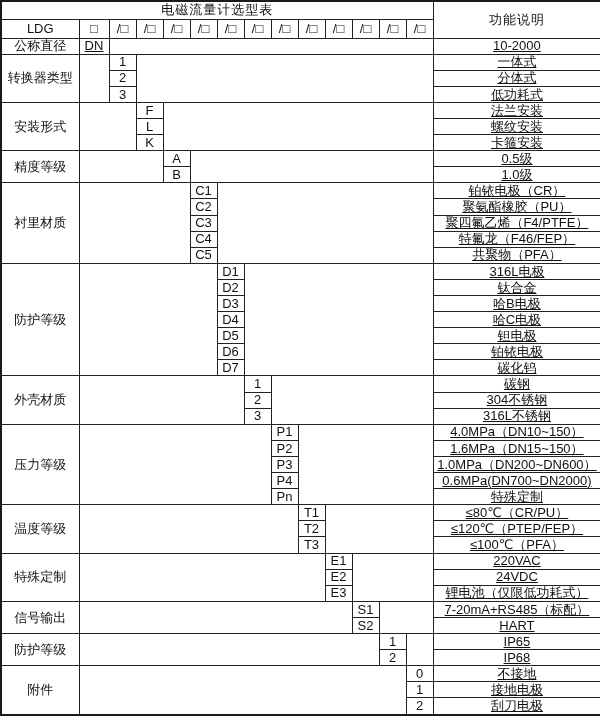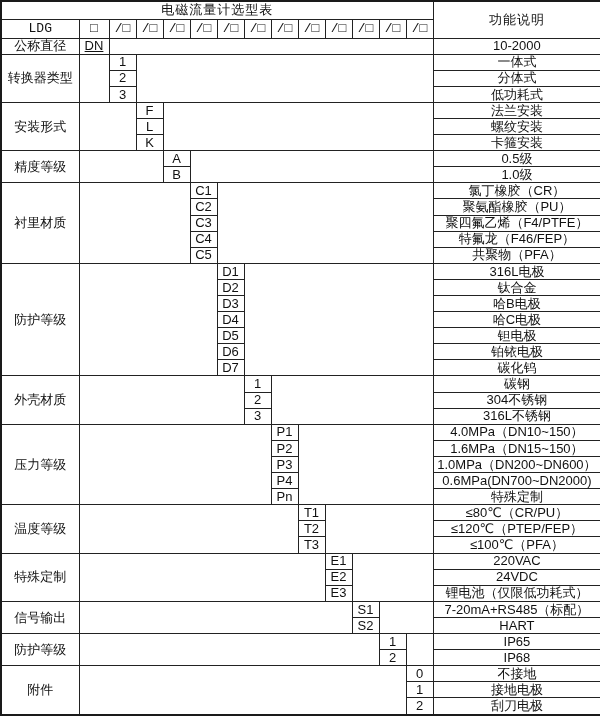--- a/index.html
+++ b/index.html
@@ -15,25 +15,25 @@
     font-size:13px;line-height:1.05;
     white-space:nowrap;overflow:hidden;
   }
   td.title-cell{font-size:15px;letter-spacing:1px;}
   td.desc-header{font-size:14px;letter-spacing:1px;}
   td.label-cell{font-size:14px;}
   td.model-prefix{text-align:left;padding-left:9px;font-size:13px;}
   td.model-box{font-size:13px;}
   td.code-cell{font-size:12.5px;}
   td.code-left{text-align:left;padding-left:2px;text-decoration:underline;}
-  td.desc-cell{font-size:13px;}
+  td.desc-cell{font-size:13px;text-decoration:underline;}
   td.desc-left{text-align:left;padding-left:2px;}
   td.blank-cell{background:#fff;}
   tr.r-title{height:18px;}
-  tr.r-model{height:19px;font-family:Liberation Mono, monospace;}
+  tr.r-model{height:19px;}
 </style>
 </head>
 <body>
 
 <div class="sheet">
 <table class="spec">
   <colgroup>
     <col style="width:78px">
         <col style="width:30px">
     <col style="width:27px">
@@ -122,21 +122,21 @@
   <tr>
     <td class="code-cell">B</td>
     <td class="desc-cell">1.0级</td>
   </tr>
 
   <tr>
     <td class="label-cell" rowspan="5">衬里材质</td>
     <td class="blank-cell" rowspan="5" colspan="4"></td>
     <td class="code-cell">C1</td>
     <td class="blank-cell" rowspan="5" colspan="8"></td>
-    <td class="desc-cell">氯丁橡胶（CR）</td>
+    <td class="desc-cell">铂铱电极（CR）</td>
   </tr>
   <tr>
     <td class="code-cell">C2</td>
     <td class="desc-cell">聚氨酯橡胶（PU）</td>
   </tr>
   <tr>
     <td class="code-cell">C3</td>
     <td class="desc-cell">聚四氟乙烯（F4/PTFE）</td>
   </tr>
   <tr>

